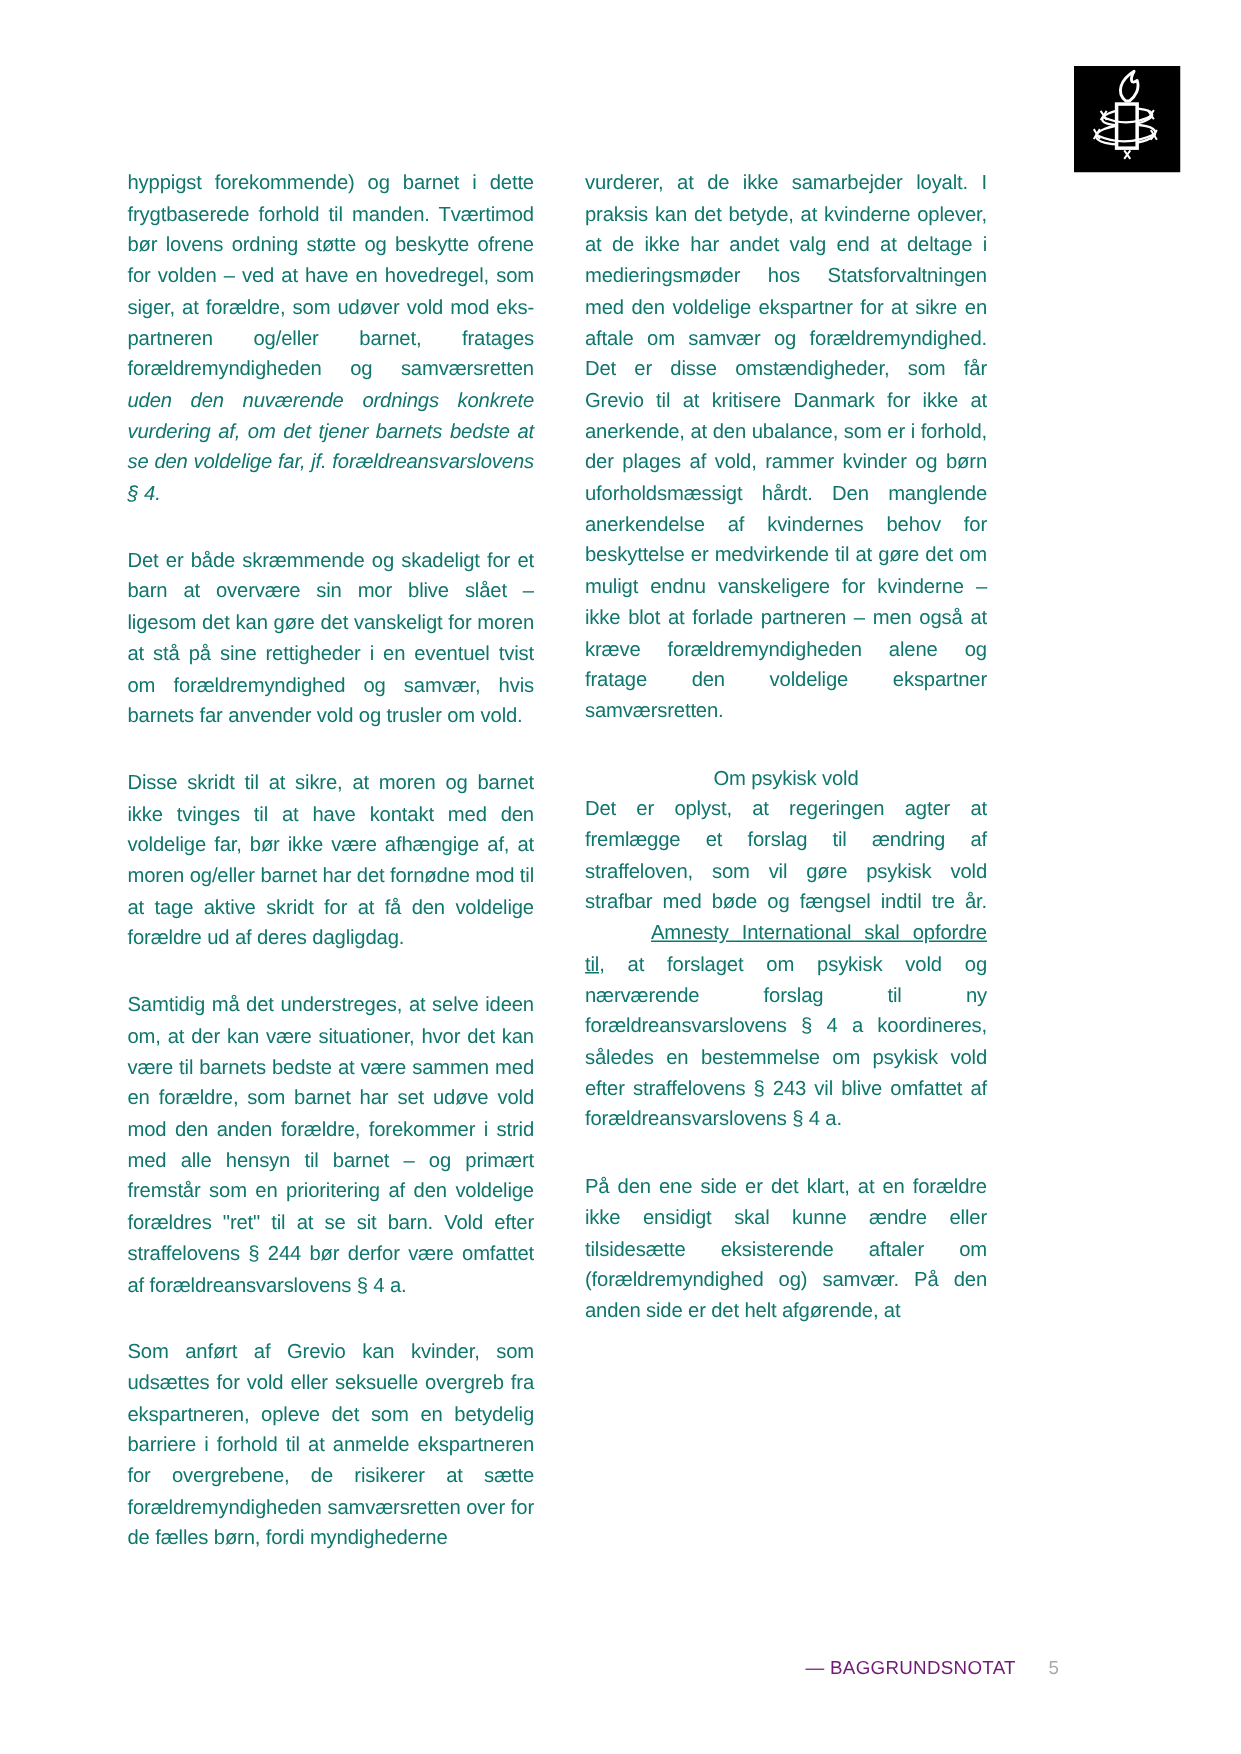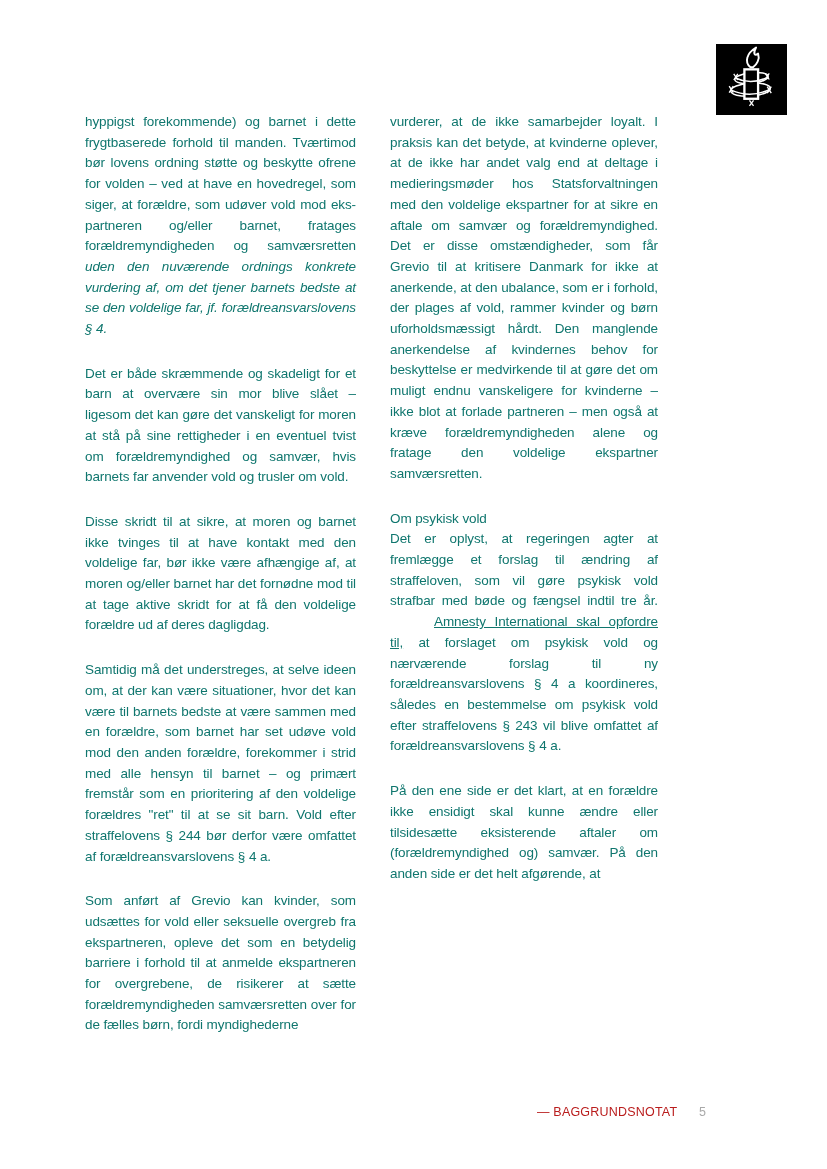--- a/index.html
+++ b/index.html
@@ -33,36 +33,36 @@
     color: #0f766e;
   }
   .column.left  { left: 85px;  width: 271px; }
   .column.right { left: 390px; width: 268px; }
   .column p {
     margin: 0 0 24px 0;
     text-align: justify;
     text-justify: inter-word;
   }
   .column p.heading { text-align: left; }
-  .column p.tight { margin-bottom: 0; }
+  .column p.tight { margin-bottom: 0; text-align: center; }
   .seg-italic    { font-style: italic; }
   .seg-underline { text-decoration: underline; margin-left: 44px; }
   .footer {
     position: absolute;
     top: 1102px;
     left: 0;
     width: 827px;
     height: 24px;
     font-size: 12.5px;
   }
   .footer .footer-label {
     position: absolute;
     left: 537px;
     top: 3px;
-    color: #b91c1c;
+    color: #701a75;
     letter-spacing: 0.2px;
     white-space: nowrap;
   }
   .footer .footer-page {
     position: absolute;
     left: 699px;
     top: 3px;
     color: #a9a9a9;
   }
 </style>

